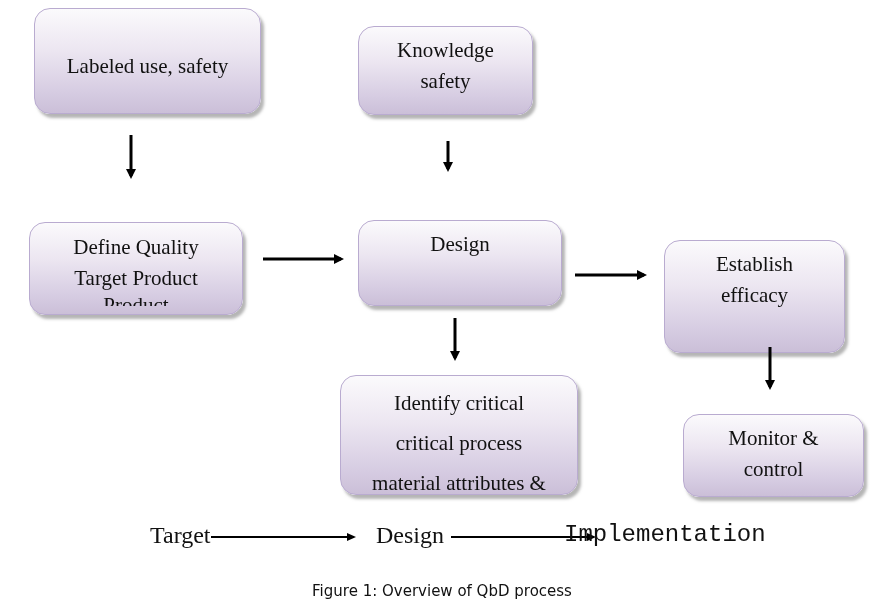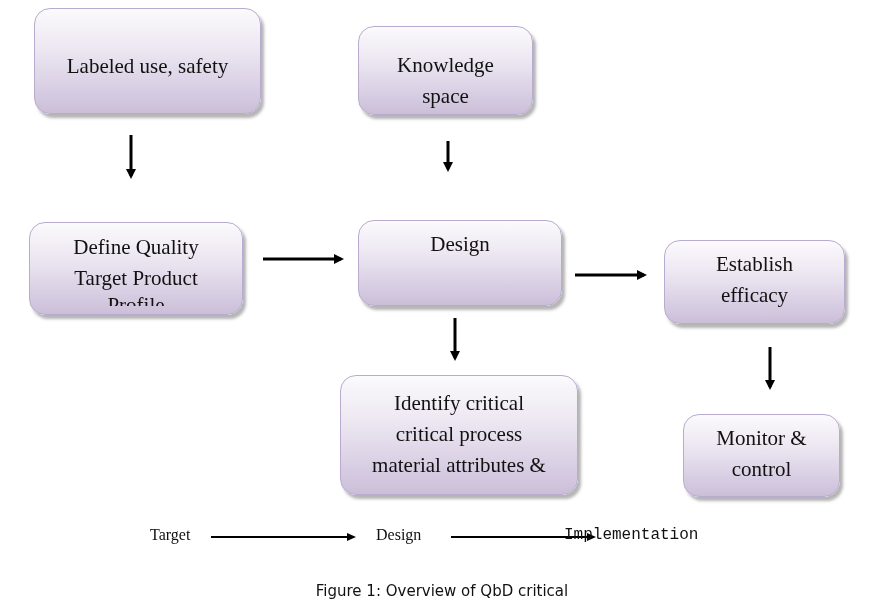--- a/index.html
+++ b/index.html
@@ -29,43 +29,43 @@
       font-size: 21px;
       color: #111111;
       text-align: center;
       line-height: 31px;
     }
     .box .line {
       white-space: nowrap;
       display: block;
     }
     #box-labeled   { left: 34px;  top: 8px;   width: 227px; height: 106px; padding-top: 10px; justify-content: center; }
-    #box-knowledge { left: 358px; top: 26px;  width: 175px; height: 89px;  padding-top: 23px; align-items: center; }
+    #box-knowledge { left: 358px; top: 26px;  width: 175px; height: 89px;  padding-top: 8px; align-items: center; }
     #box-qtpp      { left: 29px;  top: 222px; width: 214px; height: 93px;  padding-top: 9px; }
     #box-design    { left: 358px; top: 220px; width: 204px; height: 86px;  padding-top: 8px; }
-    #box-control   { left: 664px; top: 240px; width: 181px; height: 84px;  padding-top: 8px; }
-    #box-identify  { left: 340px; top: 375px; width: 238px; height: 120px; padding-top: 12px; }
-    #box-monitor   { left: 683px; top: 414px; width: 157px; height: 83px;  padding-top: 8px; }
+    #box-control   { left: 664px; top: 240px; width: 181px; height: 113px;  padding-top: 8px; }
+    #box-identify  { left: 340px; top: 375px; width: 238px; height: 120px; padding-top: 12px; gap: 9px; }
+    #box-monitor   { left: 683px; top: 414px; width: 181px; height: 83px;  padding-top: 8px; }
 
     #box-qtpp .line.cut { line-height: 22px; height: 12px; overflow: hidden; display:block; font-size: 21px; }
 
     svg.arrows {
       position: absolute;
       left: 0;
       top: 0;
       width: 884px;
       height: 611px;
       pointer-events: none;
     }
 
     .phase {
       position: absolute;
       top: 522px;
       font-family: "Liberation Serif", "DejaVu Serif", serif;
-      font-size: 16px;
+      font-size: 24px;
       color: #111111;
       white-space: nowrap;
       line-height: 26px;
     }
     #phase-target { left: 150px; }
     #phase-design { left: 376px; }
     #phase-impl   { left: 564px; font-family: Liberation Mono, monospace; }
 
     .caption {
       position: absolute;
@@ -81,27 +81,27 @@
   </style>
 </head>
 <body>
 
 <div class="box" id="box-labeled">
   <span class="line">Labeled use, safety</span>
 </div>
 
 <div class="box" id="box-knowledge">
   <span class="line">Knowledge</span>
-  <span class="line">space</span>
+  <span class="line">safety</span>
 </div>
 
 <div class="box" id="box-qtpp">
   <span class="line">Define Quality</span>
   <span class="line">Target Product</span>
-  <span class="line cut">Profile</span>
+  <span class="line cut">Product</span>
 </div>
 
 <div class="box" id="box-design">
   <span class="line">Design</span>
 </div>
 
 <div class="box" id="box-control">
   <span class="line">Establish</span>
   <span class="line">efficacy</span>
 </div>
@@ -134,13 +134,13 @@
   <line x1="770" y1="347" x2="770" y2="387" stroke="#000" stroke-width="3" marker-end="url(#ah)"></line>
 
   <line x1="211" y1="537" x2="354" y2="537" stroke="#000" stroke-width="2" marker-end="url(#ahs)"></line>
   <line x1="451" y1="537" x2="594" y2="537" stroke="#000" stroke-width="2" marker-end="url(#ahs)"></line>
 </svg>
 
 <span class="phase" id="phase-target">Target</span>
 <span class="phase" id="phase-design">Design</span>
 <span class="phase" id="phase-impl">Implementation</span>
 
-<div class="caption">Figure 1:  Overview of QbD critical</div>
+<div class="caption">Figure 1:  Overview of QbD process</div>
 
 </body></html>

